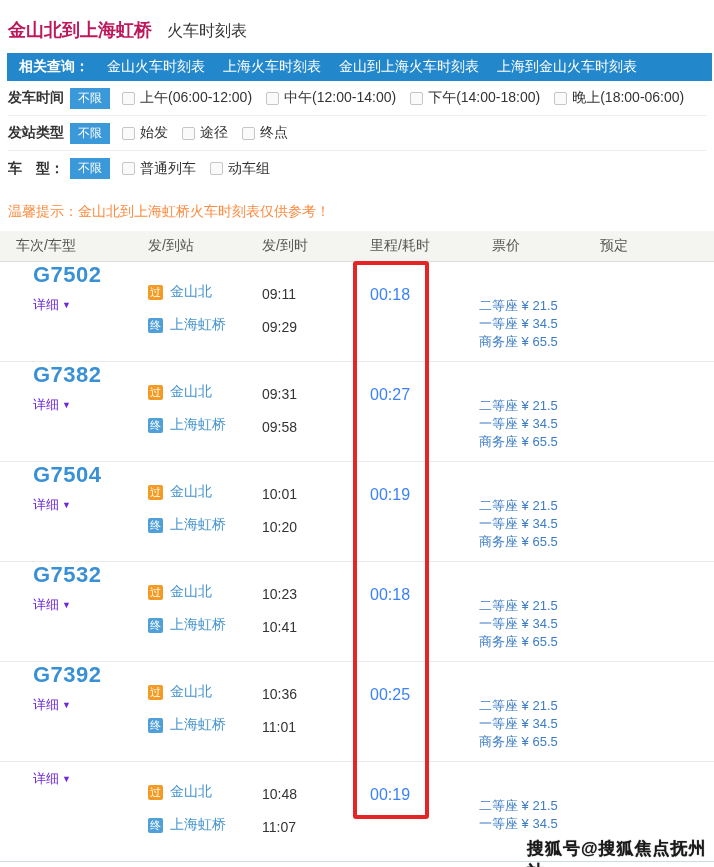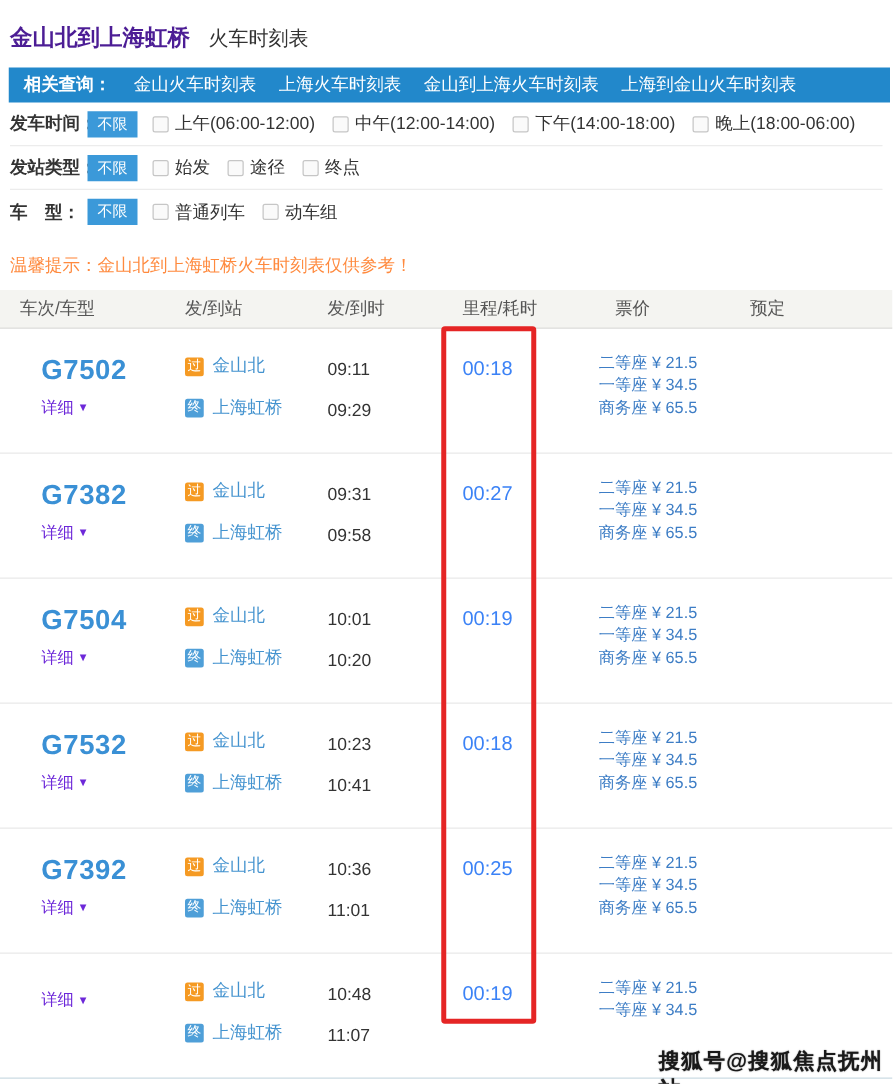--- a/index.html
+++ b/index.html
@@ -6,21 +6,21 @@
   html, body { margin: 0; padding: 0; }
   body {
     width: 714px; height: 867px;
     background: #fff;
     position: relative;
     overflow: hidden;
     font-family: "Liberation Sans", "DejaVu Sans", sans-serif;
     color: #333;
   }
   .page-title { margin: 0; padding: 13px 8px 0; font-weight: normal; line-height: 24px; }
-  .title-main { font-size: 18px; font-weight: bold; color: #4c1d95; }
+  .title-main { font-size: 18px; font-weight: bold; color: #be185d; }
   .title-sub  { font-size: 16px; font-weight: normal; color: #333; margin-left: 6px; }
 
   .related-bar {
     margin: 10px 0 0 7px; width: 705px; height: 28px;
     background: #2288cb; color: #fff;
     display: flex; align-items: center; gap: 18px;
     padding: 0 12px; font-size: 14px;
   }
   .related-label { font-weight: bold; }
   .related-links { display: flex; gap: 18px; }
@@ -50,21 +50,21 @@
     padding-left: 16px; height: 31px; align-items: center;
     background: #f4f4f1; border-bottom: 1px solid #dddddb;
     color: #555; font-size: 14px;
   }
   .trow {
     display: grid; grid-template-columns: 132px 114px 108px 122px 108px 1fr;
     padding-left: 16px; height: 100px; border-bottom: 1px solid #e9e9e9;
   }
   .trow:last-child { border-bottom-color: #ccdbe4; }
 
-  .c-train { padding-left: 17px; padding-top: 20px; }
+  .c-train { padding-left: 17px; }
   .train-no { font-size: 22px; font-weight: bold; color: #3a90d5; letter-spacing: .5px; cursor: pointer; }
   .detail-toggle { margin-top: 8px; font-size: 13px; color: #6d28d9; display: flex; align-items: center; gap: 3px; cursor: pointer; }
   .caret { font-size: 9px; line-height: 1; }
 
   .c-station { padding-top: 22px; }
   .station-line { display: flex; align-items: center; height: 16px; }
   .station-line + .station-line { margin-top: 17px; }
   .badge {
     width: 15px; height: 15px; border-radius: 2px; color: #fff;
     font-size: 11px; line-height: 15px; text-align: center; margin-right: 7px; flex: none;
@@ -72,21 +72,21 @@
   .badge.pass { background: #f59a23; }
   .badge.end  { background: #4f9fd8; }
   .station-name { color: #4493cf; font-size: 14px; cursor: pointer; }
 
   .c-time { padding-top: 24px; font-size: 14px; color: #333; }
   .time-dep { height: 16px; }
   .time-arr { margin-top: 17px; height: 16px; }
 
   .c-duration { padding-top: 24px; font-size: 16px; color: #3b82f6; }
 
-  .c-price { padding-top: 18px; margin-left: -13px; font-size: 13px; color: #3d7dc5; line-height: 18px; }
+  .c-price { padding-top: 35px; margin-left: -13px; font-size: 13px; color: #3d7dc5; line-height: 18px; }
 
   .red-box {
     position: absolute; left: 353px; top: 261px; width: 76px; height: 558px;
     border: 4px solid #e52525; border-radius: 3px;
     pointer-events: none; z-index: 5;
   }
   .watermark {
     position: absolute; left: 527px; top: 837px; z-index: 6;
     font-size: 17px; font-weight: bold; color: #191919; letter-spacing: 1px;
     text-shadow: 0 0 1px #555;

